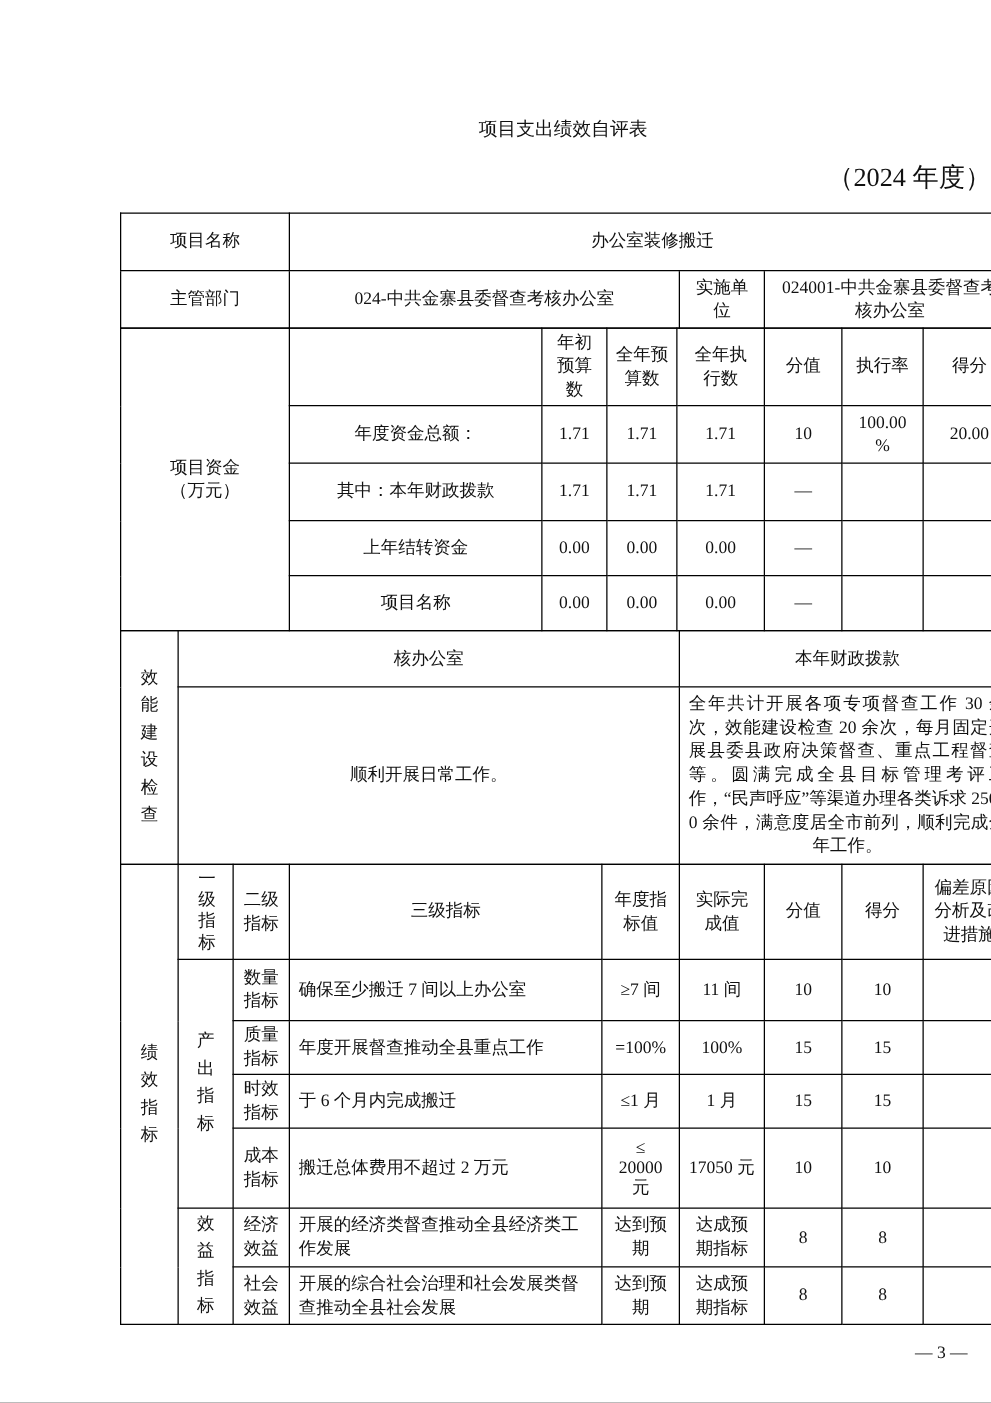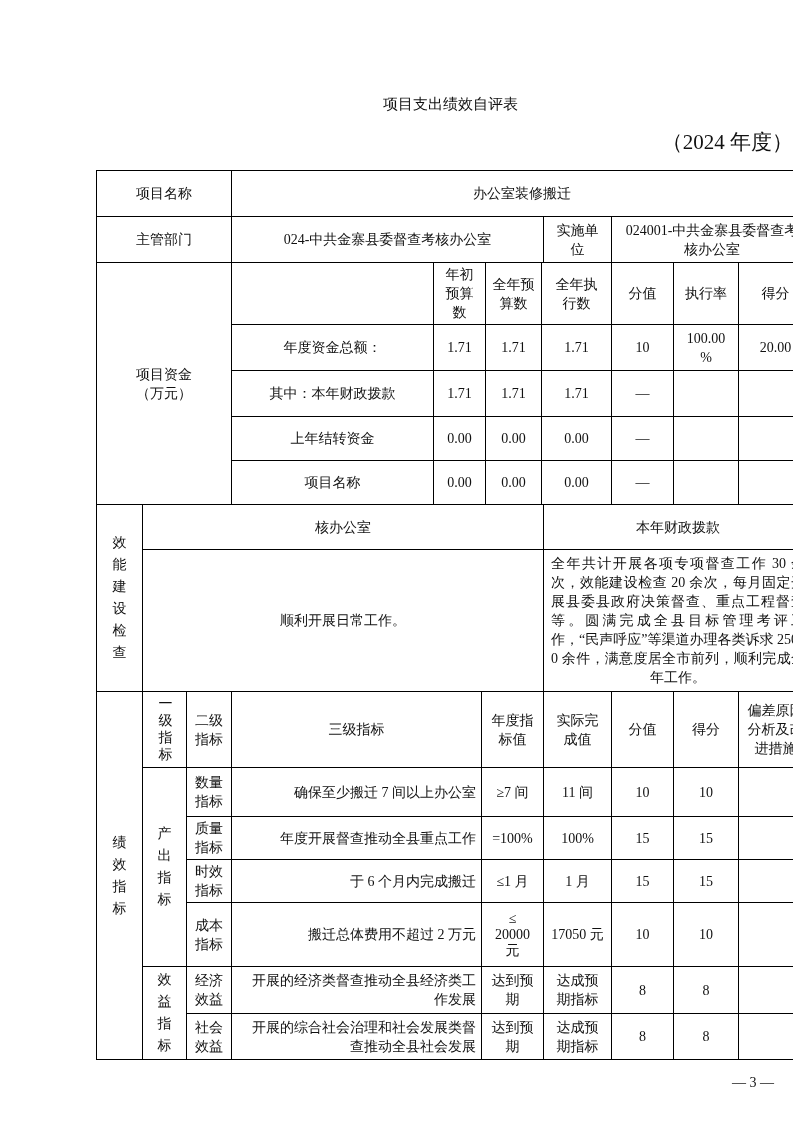--- a/index.html
+++ b/index.html
@@ -23,21 +23,21 @@
     border:1px solid #000;
     font-size:14px;
     line-height:19px;
     text-align:center;
     vertical-align:middle;
     padding:2px 5px;
     white-space:pre-line;
     word-break:break-all;
     overflow:hidden;
   }
-  td.left { text-align:right; padding-left:7px; }
+  td.left { text-align:left; padding-left:7px; }
   td.justify { text-align:justify; text-align-last:center; padding:4px 7px; }
   .vlabel {
     display:inline-block;
     width:16px;
     line-height:22px;
     white-space:normal;
     word-break:break-all;
   }
   .vlabel.tight { line-height:17px;text-align:right; }
   .pagenum {

